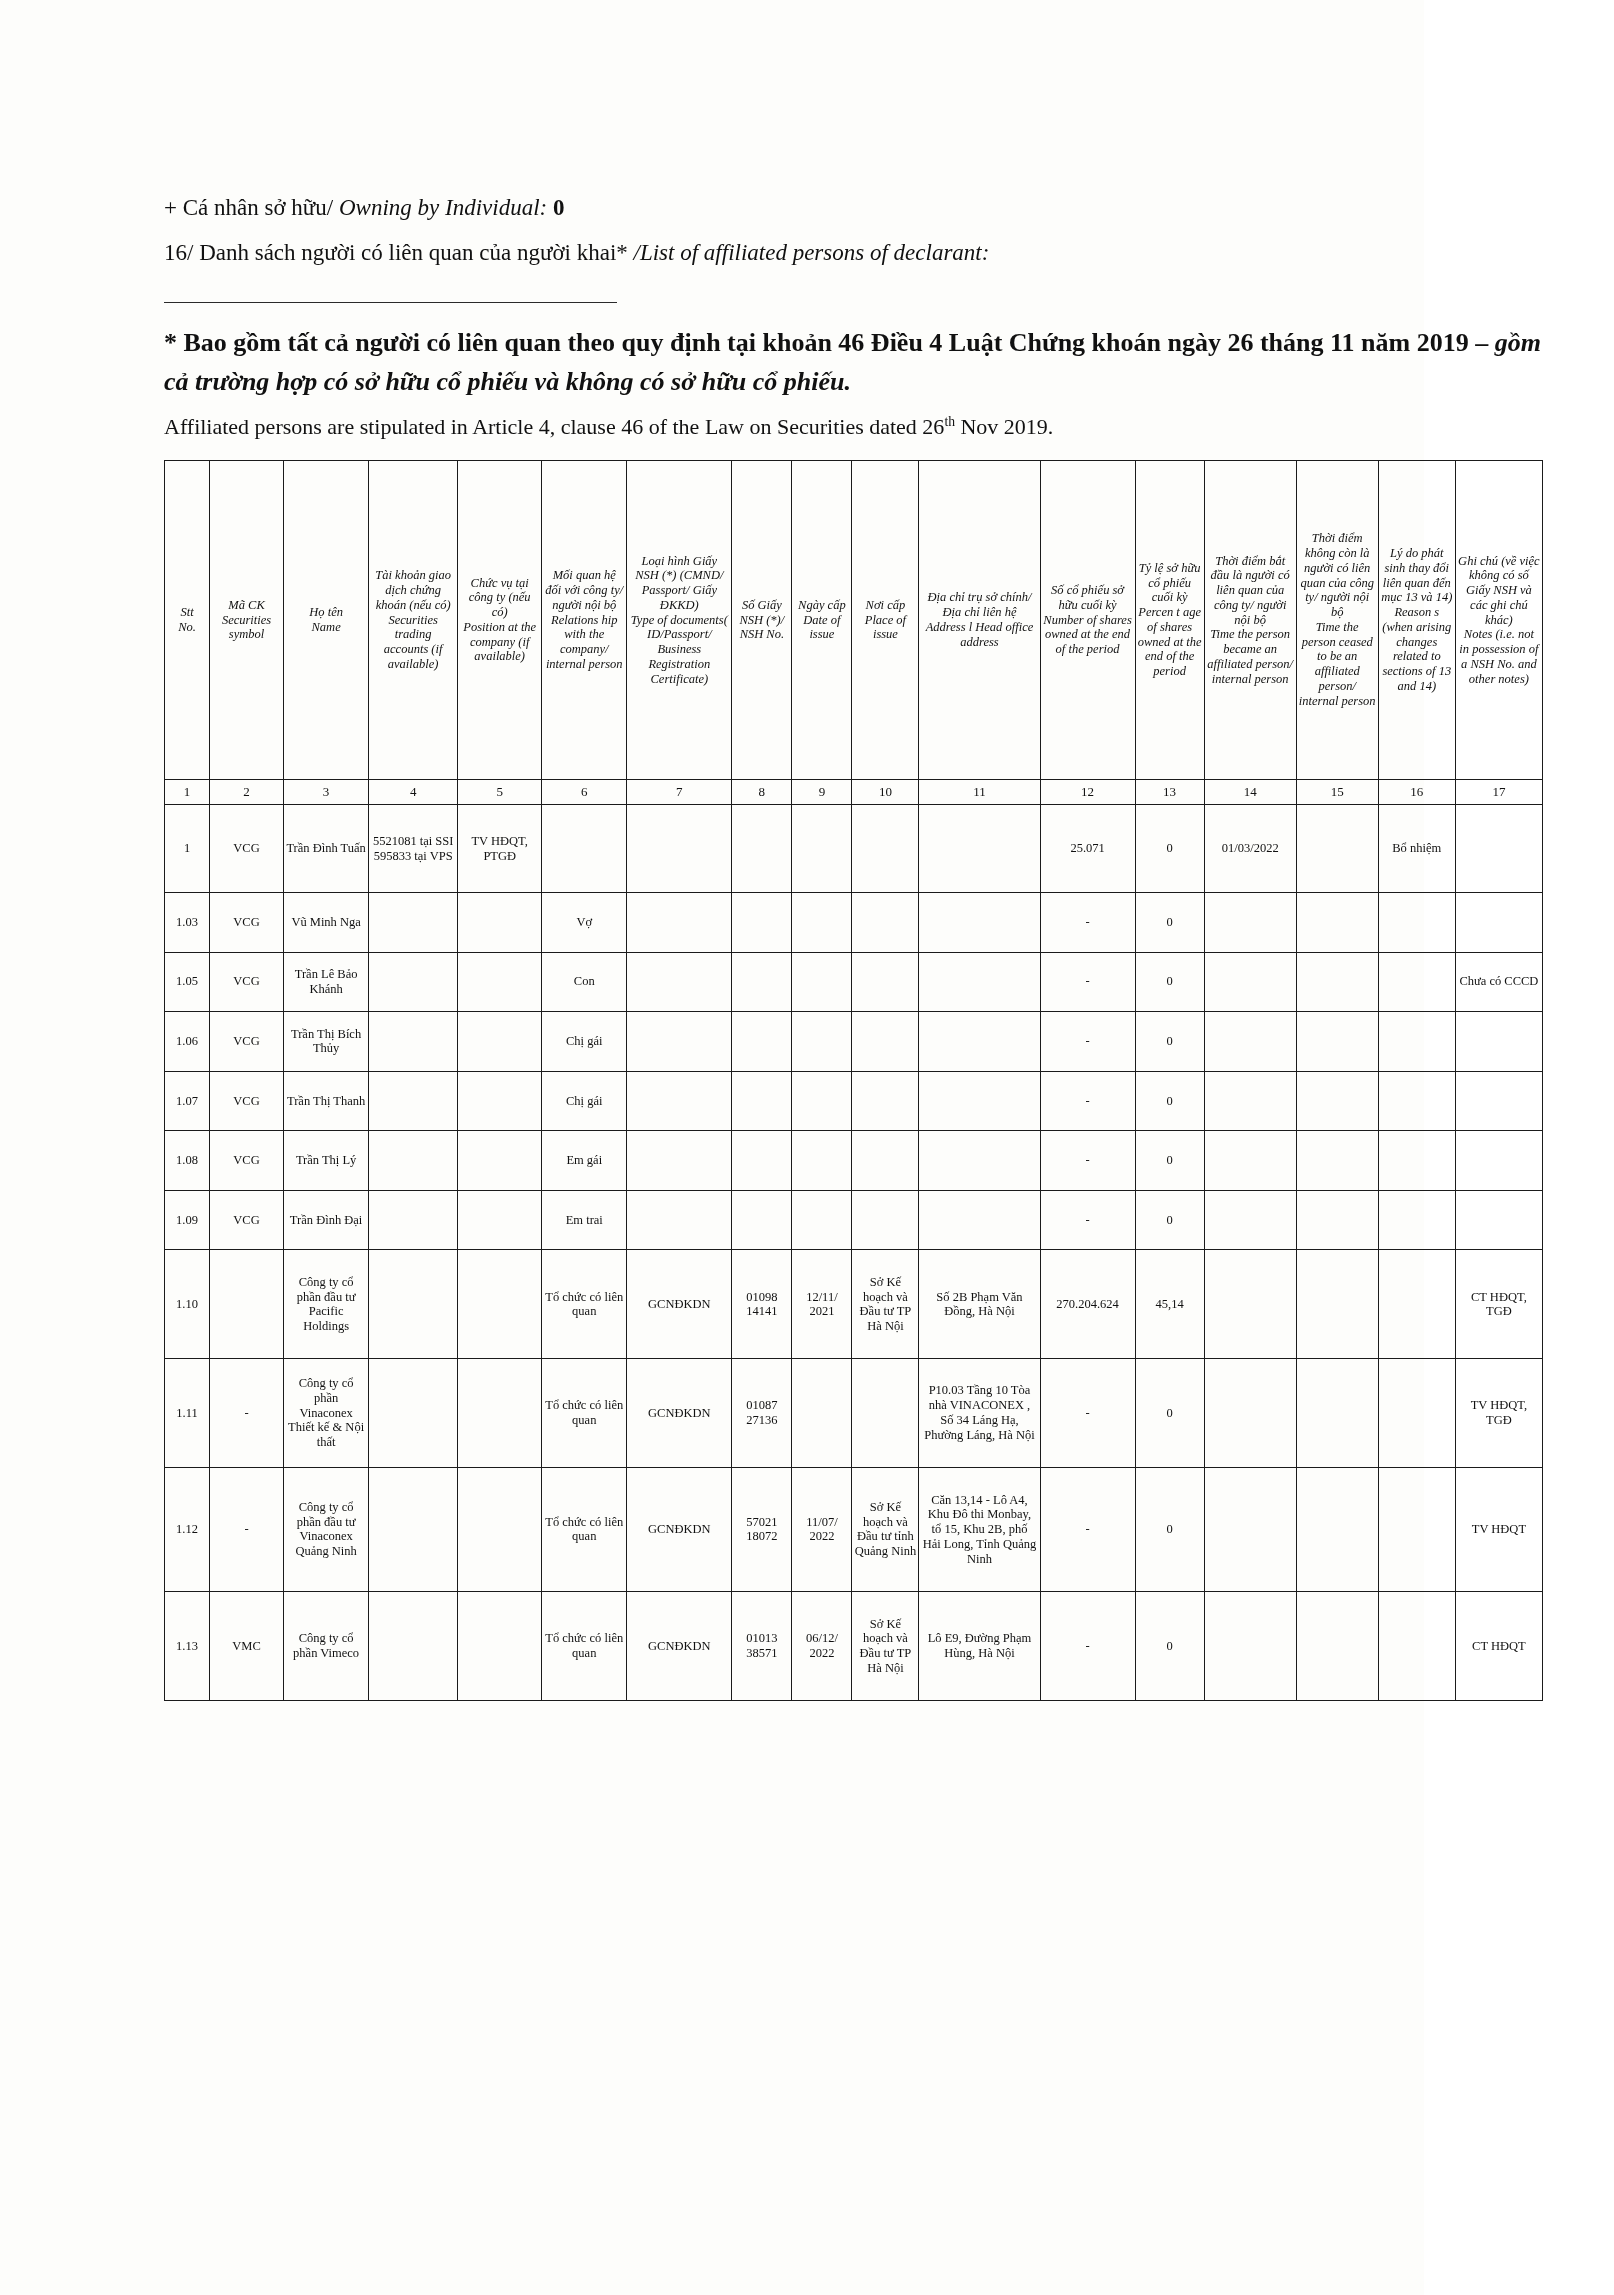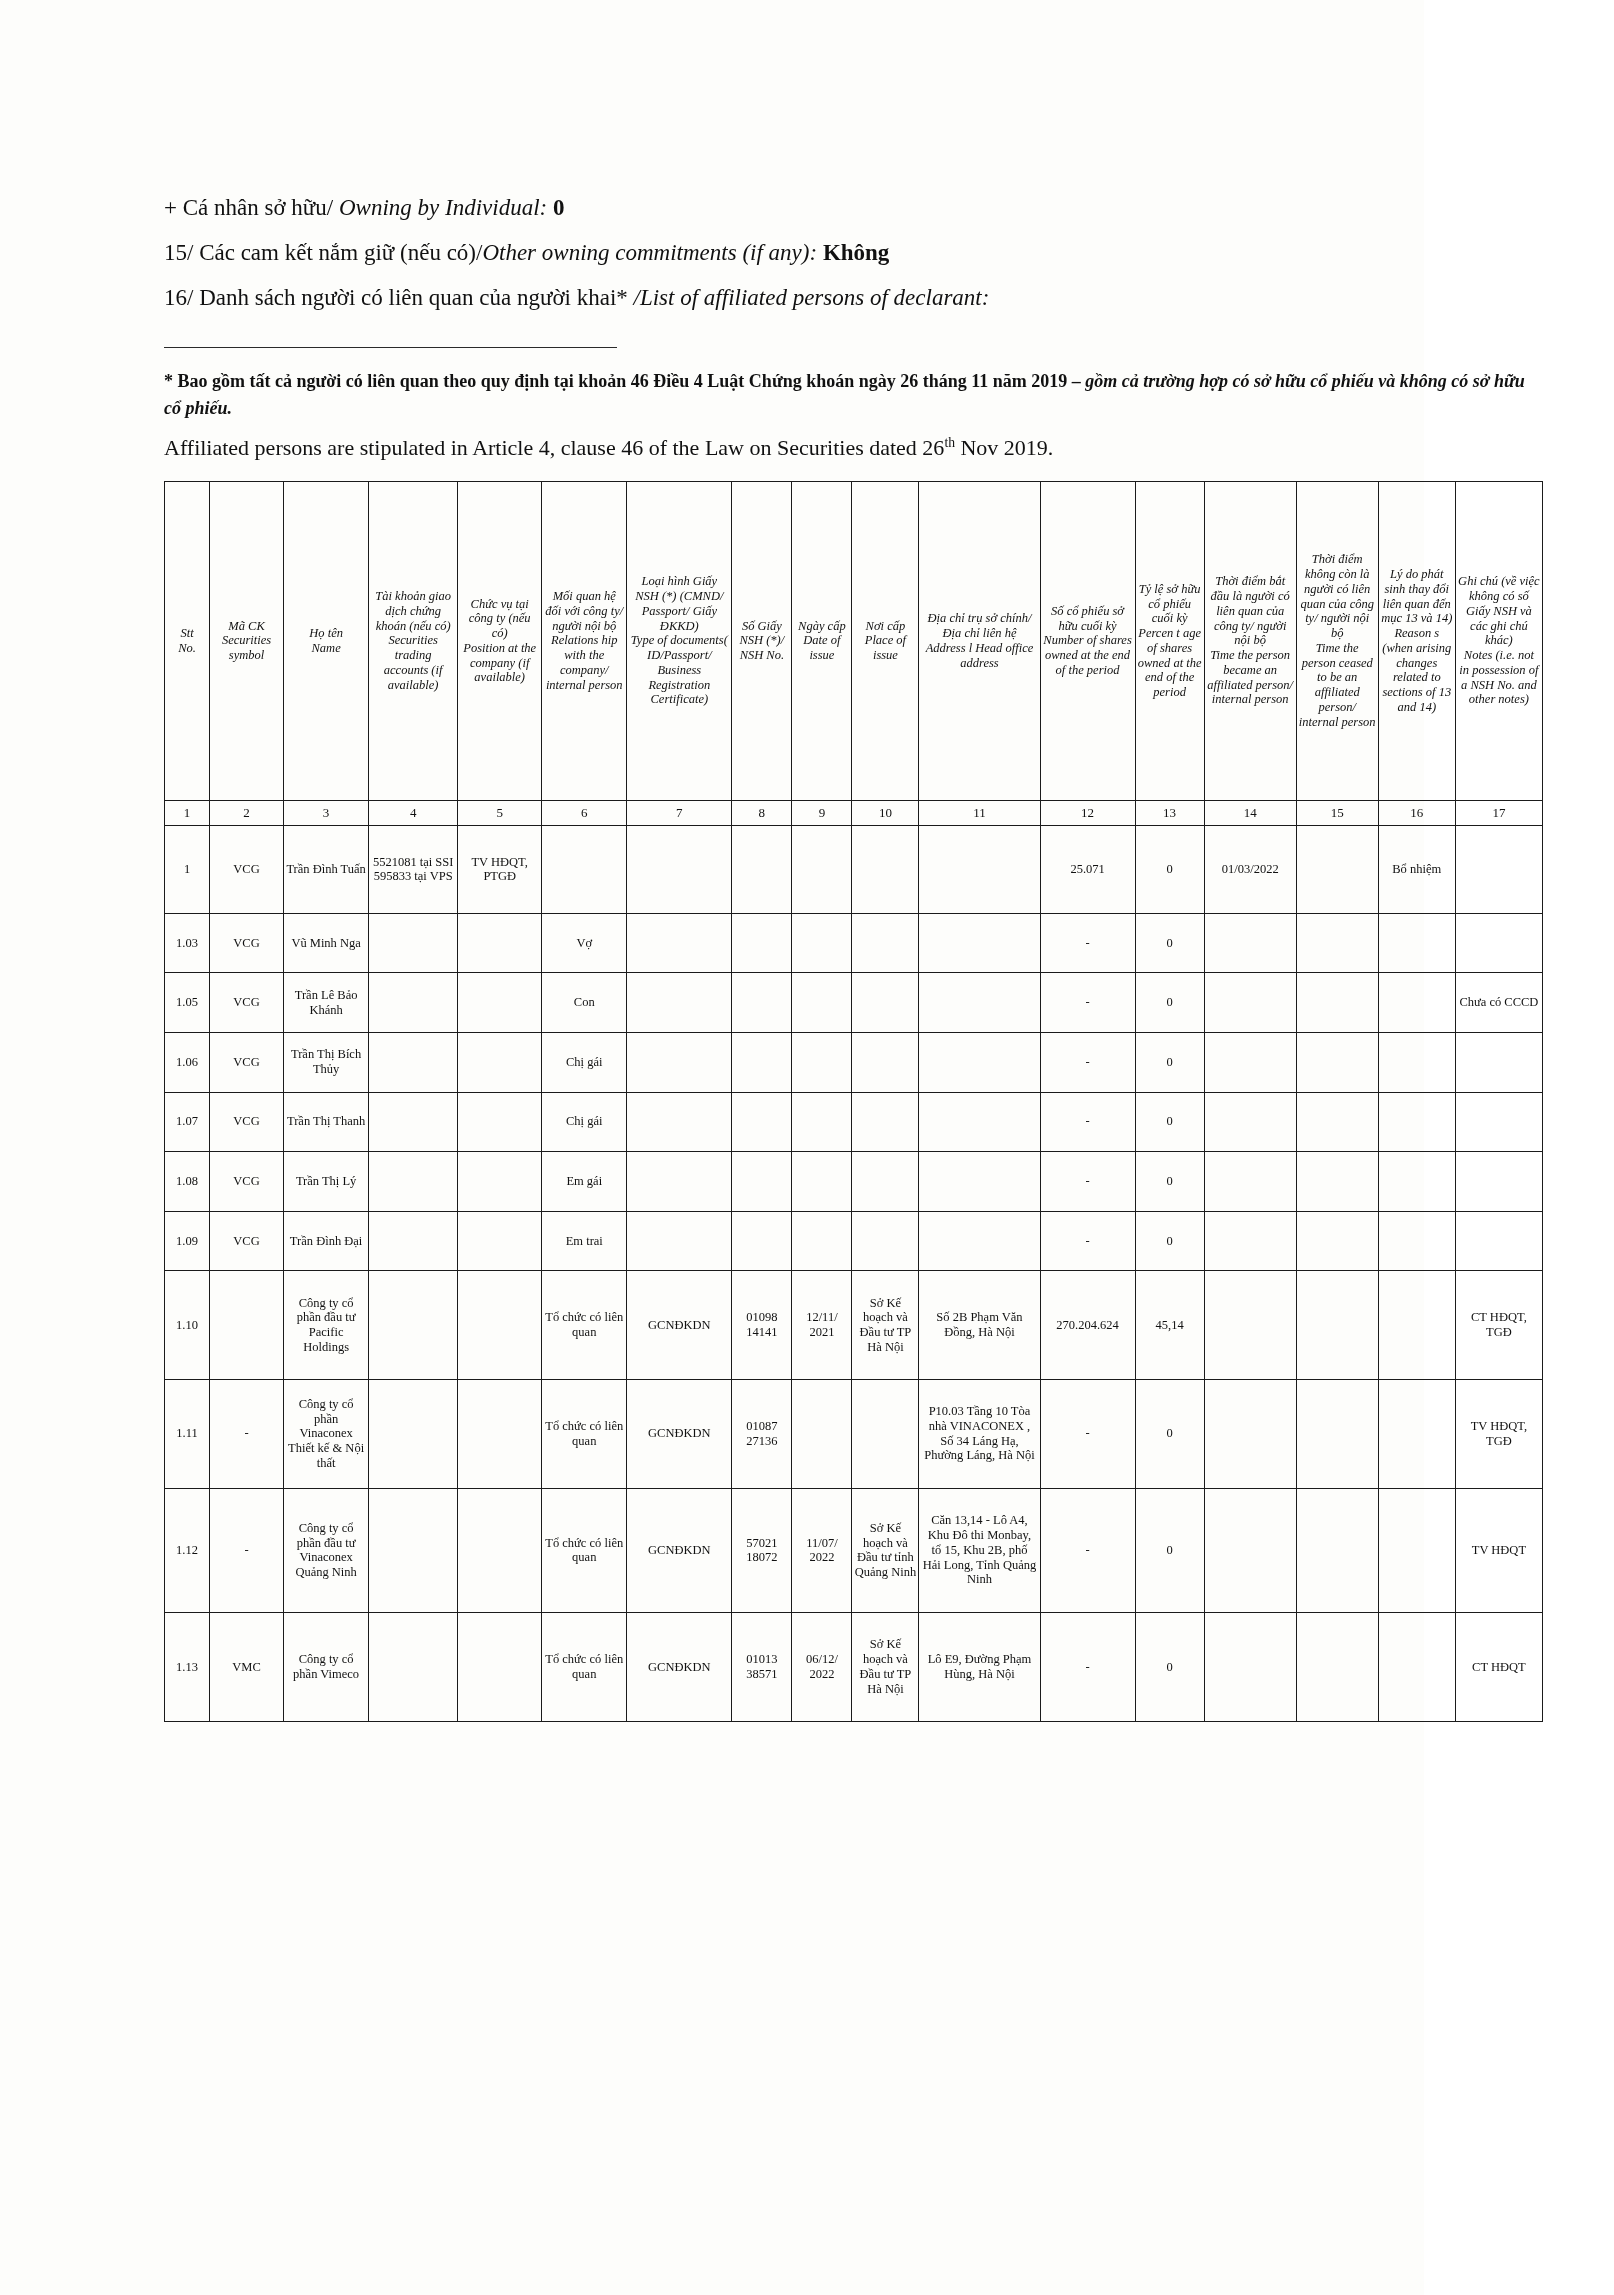--- a/index.html
+++ b/index.html
@@ -37,21 +37,21 @@
   .lead-line .bd { font-weight: bold; }
 
   .rule {
     margin-top: 31.5px;
     margin-bottom: 19.7px;
     width: 453px;
     height: 1.3px;
     background: #2a2a2a;
   }
   .note-block {
-    font-size: 18px;
+    font-size: 26px;
     line-height: 1.5;
     margin-bottom: 6.6px;
   }
   .note-block .bd { font-weight: bold; }
   .note-block .bdit { font-weight: bold; font-style: italic; }
   .note-en {
     font-size: 22px;
     line-height: 1.5;
     margin-top: 9.2px;
     margin-bottom: 17px;
@@ -96,23 +96,20 @@
 </head>
 <body>
 
 <div class="page">
   <div class="content">
 
     <div class="lead-line">
       <span>+ Cá nhân sở hữu/ </span><span class="it">Owning by Individual:</span><span class="bd"> 0</span>
     </div>
 
-    <div class="lead-line">
-      <span>15/ Các cam kết nắm giữ (nếu có)/</span><span class="it">Other owning commitments (if any):</span><span class="bd"> Không</span>
-    </div>
 
     <div class="lead-line">
       <span>16/ Danh sách người có liên quan của người khai* </span><span class="it">/List of affiliated persons of declarant:</span>
     </div>
 
     <div class="rule"></div>
 
     <div class="note-block">
       <span class="bd">* Bao gồm tất cả người có liên quan theo quy định tại khoản 46 Điều 4 Luật Chứng khoán ngày 26 tháng 11 năm 2019 – </span><span class="bdit">gồm cả trường hợp có sở hữu cổ phiếu và không có sở hữu cổ phiếu.</span>
     </div>

